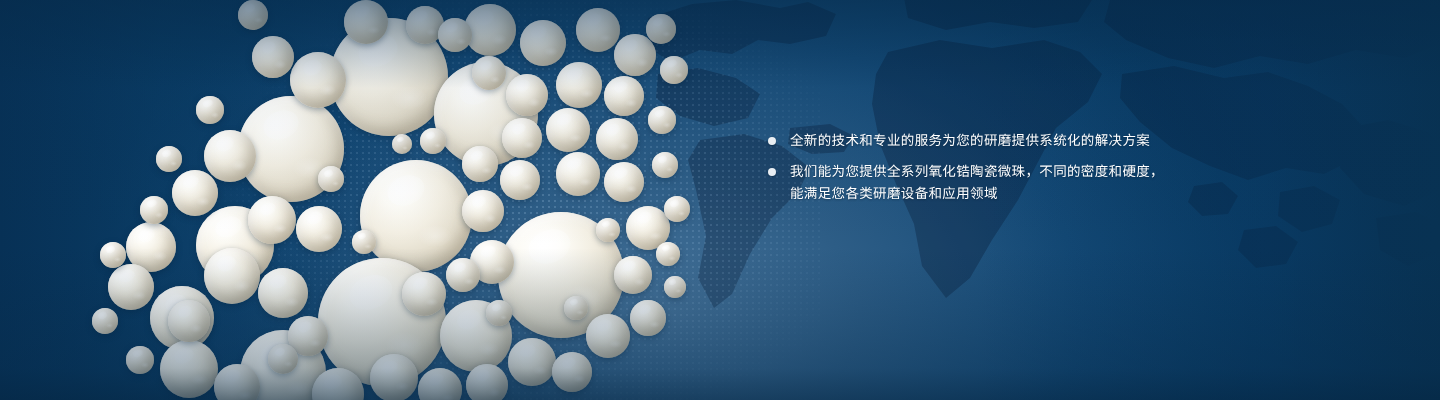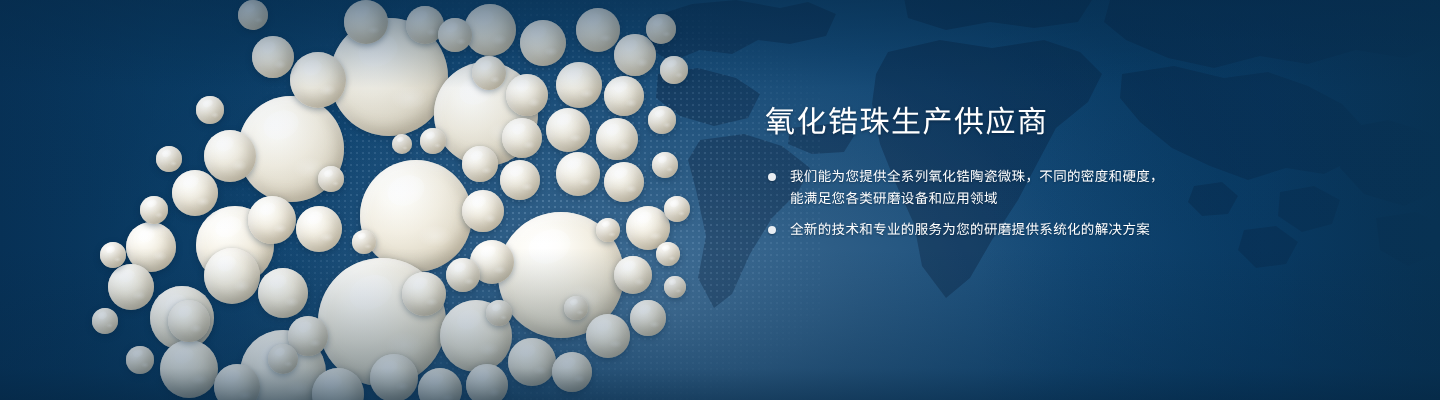--- a/index.html
+++ b/index.html
@@ -248,32 +248,31 @@
     <div class="bead" style="left:318px; top:166px; width:26px; height:26px;"></div>
     <div class="bead" style="left:420px; top:128px; width:26px; height:26px;"></div>
     <div class="bead" style="left:392px; top:134px; width:20px; height:20px;"></div>
     <div class="bead" style="left:596px; top:218px; width:24px; height:24px;"></div>
   </div>
 
   <div class="bg-vignette2"></div>
 
   <div class="content">
 
-    <h1 class="headline">氧化锆珠生产供应商</h1>
 
     <ul class="bullets">
+
+      <li class="bullet">
+        <span class="dot"></span>
+        <span class="bullet-line">全新的技术和专业的服务为您的研磨提供系统化的解决方案</span>
+      </li>
 
       <li class="bullet">
         <span class="dot"></span>
         <span class="bullet-line">我们能为您提供全系列氧化锆陶瓷微珠，不同的密度和硬度，</span>
         <span class="bullet-line">能满足您各类研磨设备和应用领域</span>
       </li>
 
-      <li class="bullet">
-        <span class="dot"></span>
-        <span class="bullet-line">全新的技术和专业的服务为您的研磨提供系统化的解决方案</span>
-      </li>
-
 
     </ul>
   </div>
 
 </div>
 
 </body></html>

